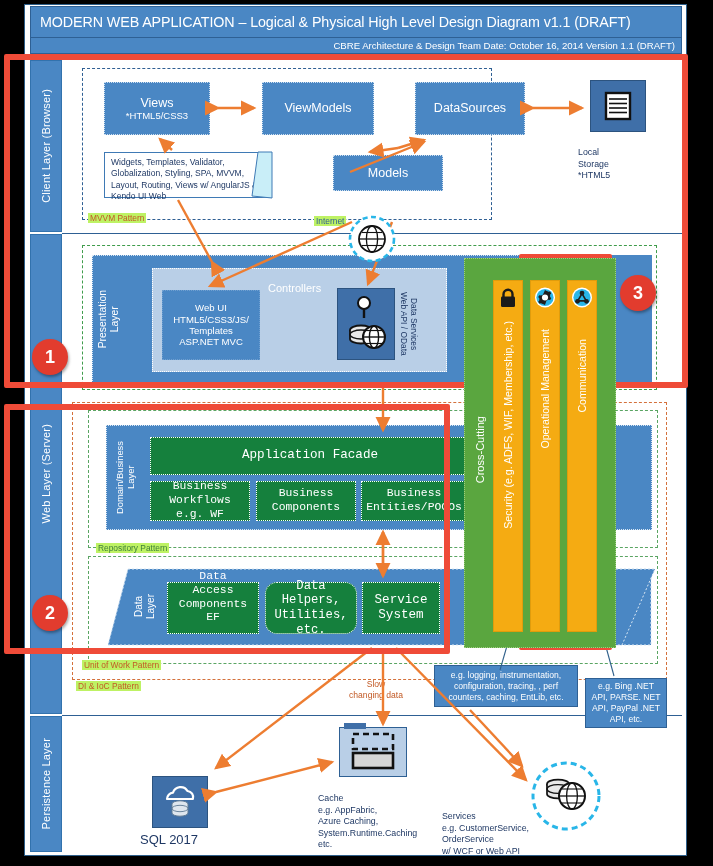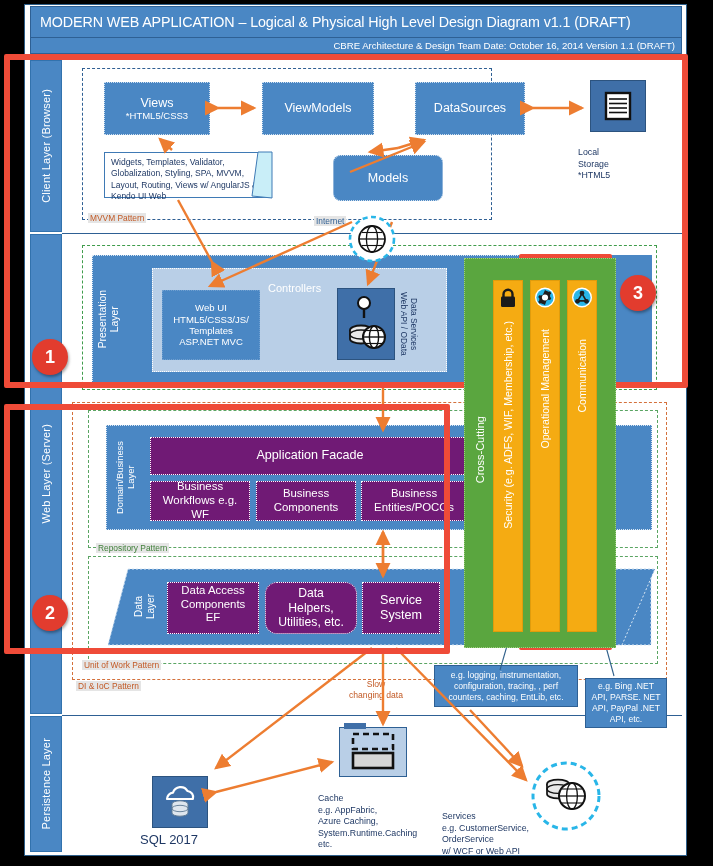--- a/index.html
+++ b/index.html
@@ -87,43 +87,44 @@
     align-items: center;
     justify-content: center;
     text-align: center;
     font-size: 12.5px;
     line-height: 1.18;
   }
   .bbox .sub { font-size: 9.5px; }
   
   .ltile {
     position: absolute;
-    background: #701a75;
+    background: #15803d;
     border: 1px dotted #ffffff;
     box-sizing: border-box;
     color: #ffffff;
     display: flex;
     align-items: center;
     justify-content: center;
     text-align: center;
     font-size: 11.4px;
     line-height: 1.2;
     padding: 8px;
+    font-family: Liberation Mono, monospace;
   }
   
   .frm { position: absolute; box-sizing: border-box; }
   .frm-blue   { border: 1.6px dashed #2f5f93; }
   .frm-green  { border: 1.6px dashed #3f9c4b; }
   .frm-green2 { border: 1.6px dashed #5aa563; }
   .frm-orange { border: 1.6px dashed #d4713c; }
   .lbl {
     position: absolute;
     font-size: 8.4px;
     white-space: nowrap;
-    background: #e5e5e5;
+    background: #bef264;
     padding: 0 2px;
   }
   .lbl-orange { color: #c25a26; }
   .lbl-green  { color: #3f7f39; }
   .lbl-blue   { color: #2f5f93; }
   
   .callout {
     position: absolute;
     background: #4a87c4;
     border: 1px solid #2e6094;
@@ -264,21 +265,21 @@
   </div>
 
   <div class="bbox" style="left:262px; top:82px; width:112px; height:53px;">
     <div>ViewModels</div>
   </div>
 
   <div class="bbox" style="left:415px; top:82px; width:110px; height:53px;align-items:center;">
     <div>DataSources</div>
   </div>
 
-  <div class="bbox" style="left:333px; top:155px; width:110px; height:46px;border-radius:8px;">
+  <div class="bbox" style="left:333px; top:155px; width:110px; height:36px;">
     <div>Models</div>
   </div>
 
   <div class="bubble" style="left:104px; top:152px; width:168px; height:46px;">Widgets, Templates, Validator, Globalization, Styling, SPA, MVVM, Layout, Routing, Views w/ AngularJS &amp; Kendo UI Web</div>
 
   <div class="icon-tile" style="left:590px; top:80px; width:56px; height:52px;">
     <svg width="34" height="34" viewBox="0 0 34 34">
       <rect x="5" y="4" width="24" height="26" fill="#ffffff" stroke="#111" stroke-width="2.4"></rect>
       <line x1="8" y1="10" x2="26" y2="10" stroke="#111" stroke-width="1.6"></line>
       <line x1="8" y1="14.5" x2="26" y2="14.5" stroke="#111" stroke-width="1.6"></line>

